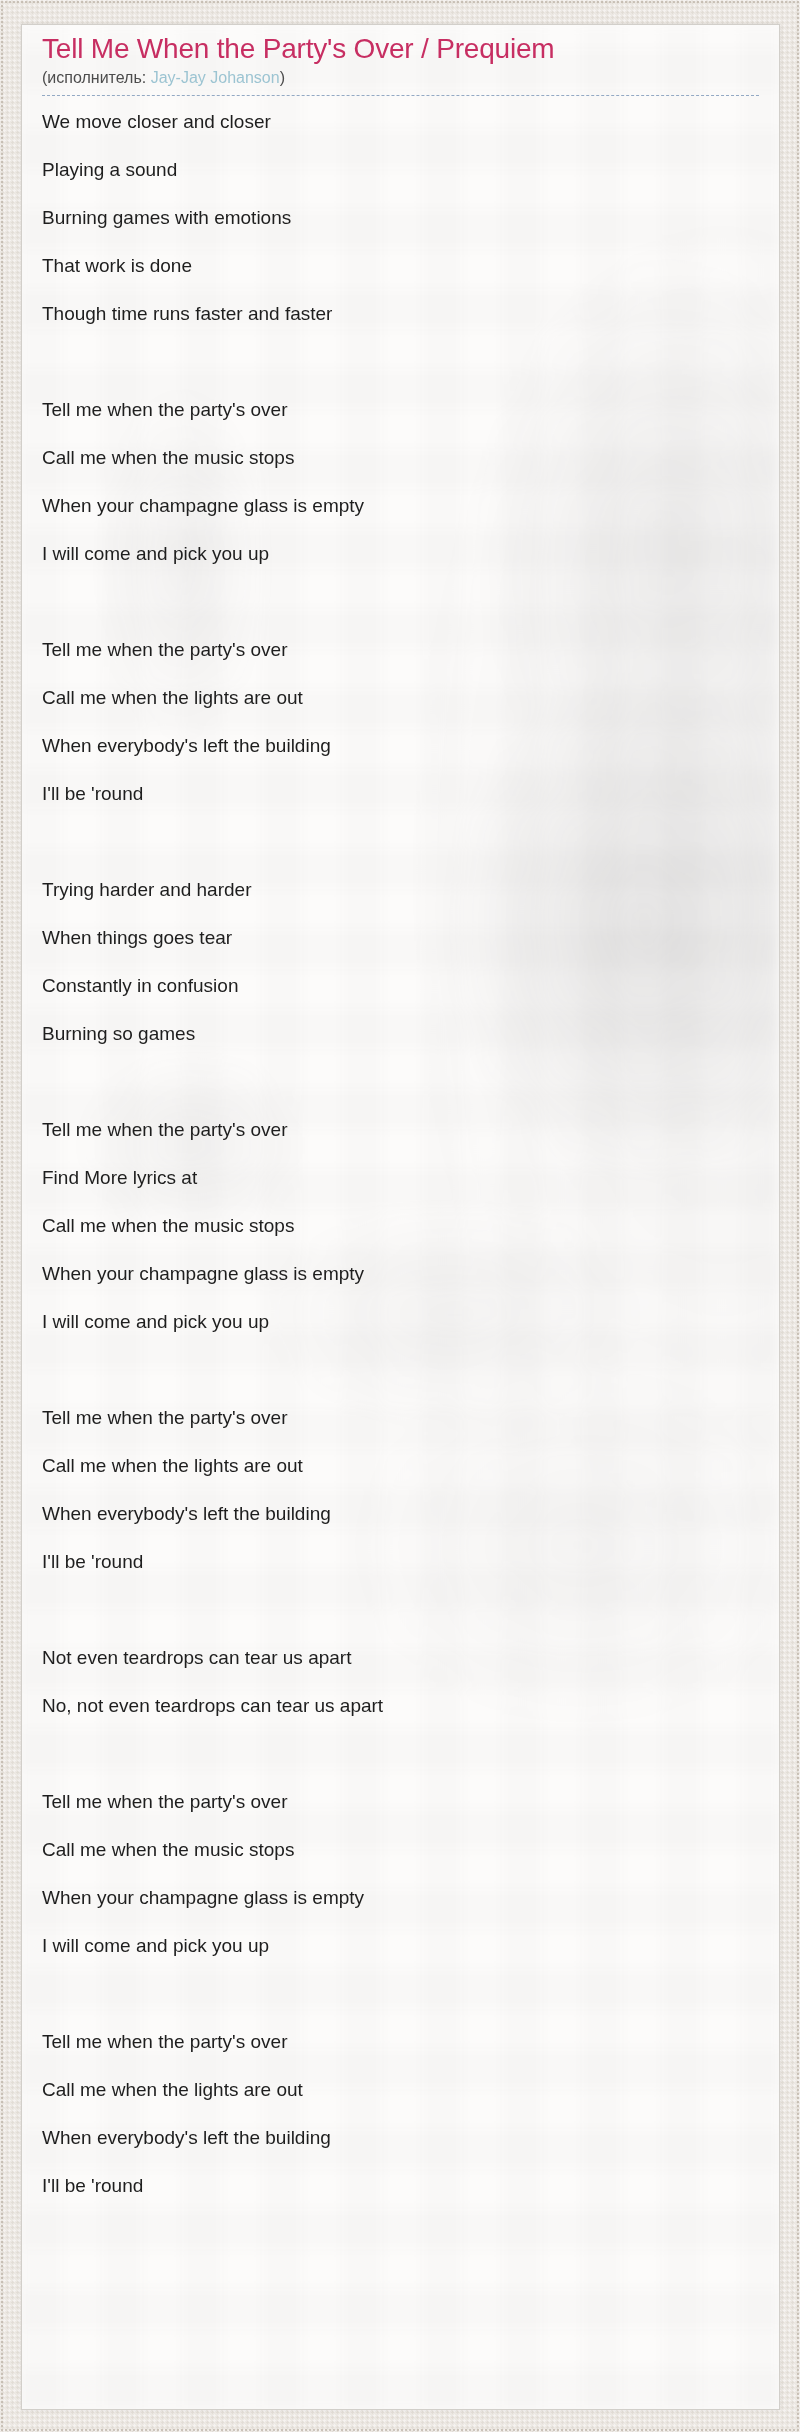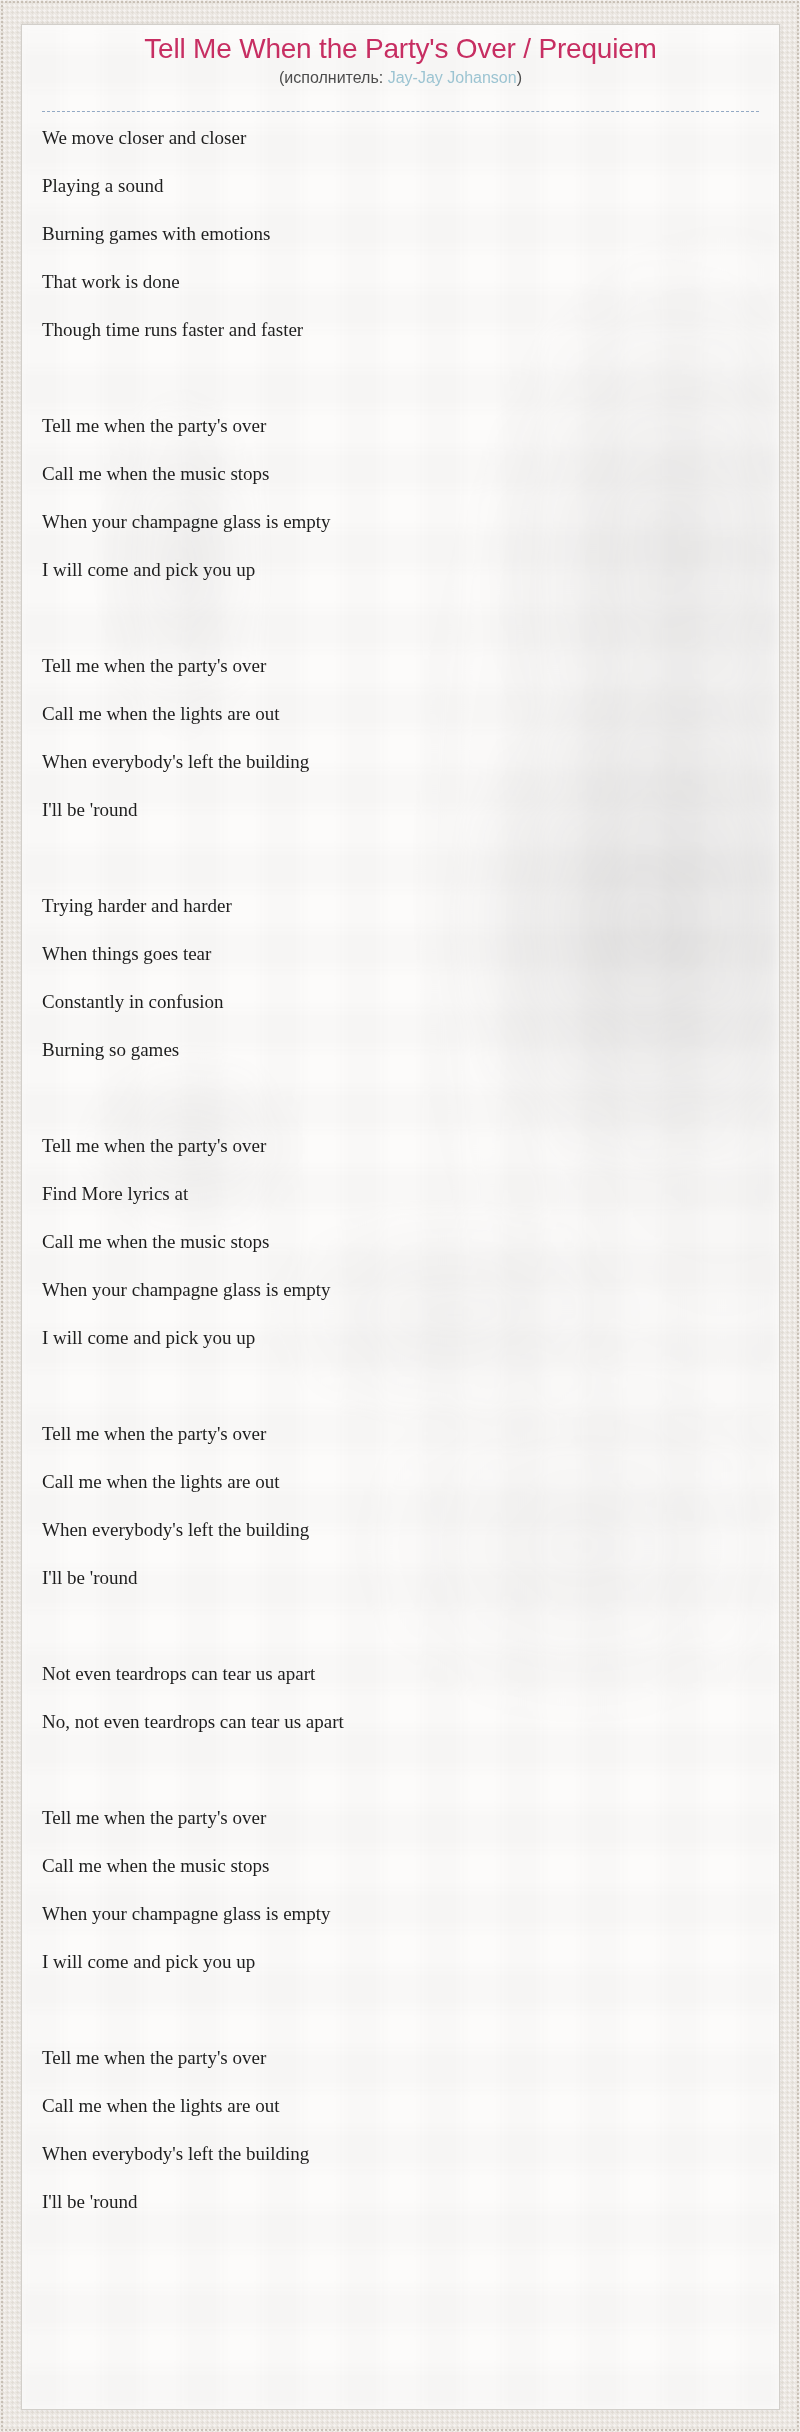--- a/index.html
+++ b/index.html
@@ -48,35 +48,35 @@
       radial-gradient(ellipse 330px 260px at 560px 1520px, rgba(88,88,94,0.045), transparent 72%),
       radial-gradient(ellipse 430px 900px at 700px 850px, rgba(88,88,94,0.05), transparent 75%);
     filter:blur(6px);
   }
   .watermark::after{
     content:"";position:absolute;inset:0;
     background-image:
       repeating-linear-gradient(0deg, rgba(0,0,0,0.012) 0 40px, rgba(255,255,255,0.015) 40px 80px),
       repeating-linear-gradient(90deg, rgba(0,0,0,0.012) 0 40px, rgba(255,255,255,0.015) 40px 80px);
   }
-  .header{position:relative;z-index:1;text-align:center;}
+  .header{position:relative;z-index:1;}
   .song-title{
     margin:0;font-size:28px;line-height:32px;font-weight:normal;
     color:var(--accent);letter-spacing:-0.2px;
     font-family:"Liberation Sans", sans-serif;
   }
   .artist-line{
-    margin:2px 0 0 0;padding-bottom:22px;
+    margin:2px 0 0 0;padding-bottom:6px;
     font-size:16px;line-height:22px;color:var(--artist-text);
     border-bottom:1px dashed var(--divider);
   }
   .artist-link{color:var(--link);text-decoration:none;cursor:pointer;}
   .lyrics{
     position:relative;z-index:1;margin-top:2px;
-    font-family:Liberation Serif, serif;
+    font-family:Liberation Sans, sans-serif;
     font-size:19px;color:var(--lyric-text);
   }
   .stanza{margin:0 0 48px 0;}
   .stanza:last-child{margin-bottom:0;}
   .lyric-line{height:48px;line-height:48px;white-space:nowrap;}
 </style>
 </head>
 <body>
 
 <div class="page-edge"></div>

